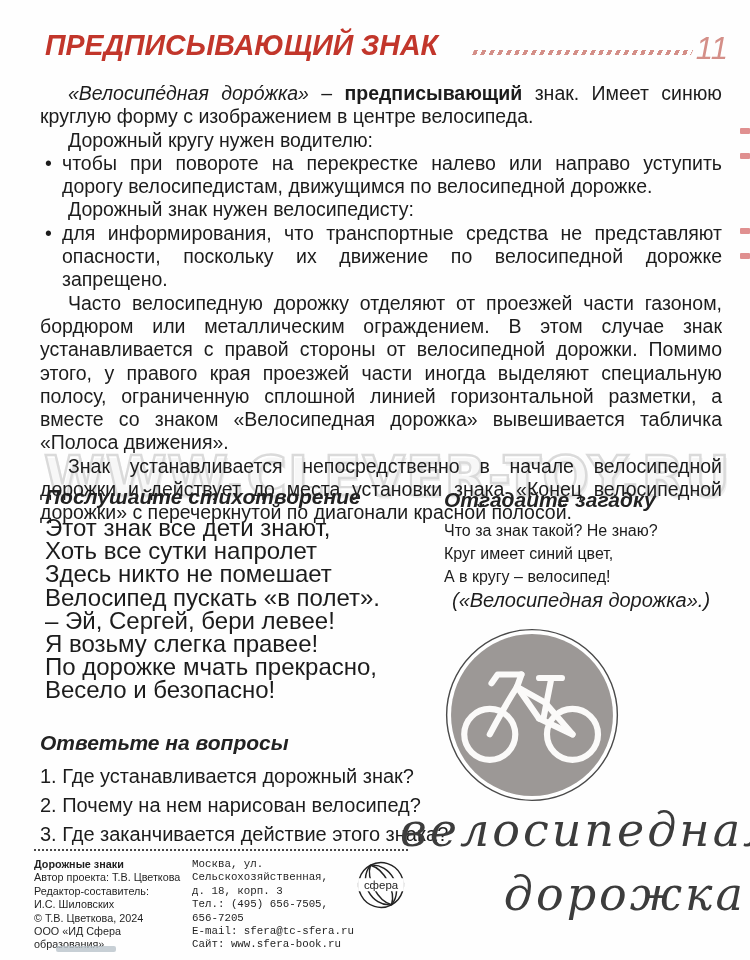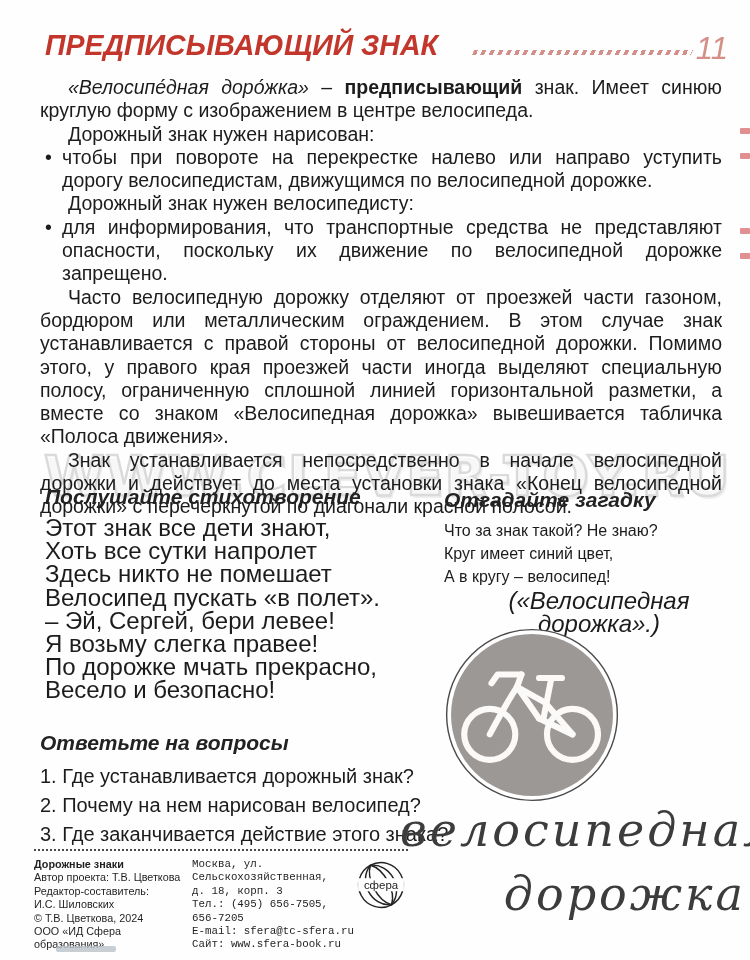--- a/index.html
+++ b/index.html
@@ -15,36 +15,36 @@
           transform:skewX(-25deg);}
   .pagenum{font-size:31px;font-weight:normal;font-style:italic;color:#d48f88;line-height:1;margin-bottom:-2px;}
 
   
   .watermark{position:absolute;left:36px;top:444px;z-index:1;white-space:nowrap;
              font-family:"DejaVu Sans",sans-serif;font-weight:bold;font-size:55px;letter-spacing:1px;
              color:rgba(255,255,255,.55);-webkit-text-stroke:2.4px #dadada;
              text-shadow:2px 3px 0 rgba(190,190,190,.25);margin-left:8px;}
 
   
-  .body-text{position:absolute;left:40px;width:682px;top:76px;z-index:2;
+  .body-text{position:absolute;left:40px;width:682px;top:82px;z-index:2;
              font-size:19.5px;line-height:23.3px;color:#1c1c1c;text-align:justify;}
   .body-text p{margin:0;}
   .indent{text-indent:28px;}
   .bullet-row{display:flex;margin:0;}
   .bullet{width:17px;padding-left:5px;flex:none;}
   .bullet-text{flex:1;text-align:justify;}
   em.sign-name{font-style:italic;}
 
   
   .colhead{font-size:21px;font-weight:bold;font-style:italic;color:#222;margin:0 0 7px 0;}
   .poem{position:absolute;left:45px;top:485px;width:380px;z-index:2;color:#1c1c1c;}
   .poem .line{font-size:24px;line-height:23.2px;}
   .riddle{position:absolute;left:444px;top:488px;width:302px;z-index:2;color:#1c1c1c;}
   .riddle .line{font-size:16px;line-height:23.2px;}
-  .riddle .answer{font-size:24px;line-height:23.2px;font-style:italic;padding-left:8px;text-align:center;}
+  .riddle .answer{font-size:20px;line-height:23.2px;font-style:italic;padding-left:8px;}
 
   
   .sign-wrap{position:absolute;left:444px;top:627px;width:176px;height:176px;z-index:2;}
 
   
   .questions{position:absolute;left:40px;top:731px;width:430px;z-index:2;color:#1c1c1c;}
   .questions .item{font-size:20px;line-height:28.8px;}
 
   
   .caption{position:absolute;left:400px;right:4px;top:798px;z-index:2;text-align:right;
@@ -75,21 +75,21 @@
 
   <header class="header">
     <h1 class="title">ПРЕДПИСЫВАЮЩИЙ ЗНАК</h1>
     <div class="leader"></div>
     <div class="pagenum">11</div>
   </header>
 
   <section class="body-text">
     <p class="indent"><em class="sign-name">«Велосипе́дная доро́жка»</em><span> – </span><b>предписывающий</b><span> знак. Имеет синюю круглую форму с изображением в центре велосипеда.</span></p>
 
-    <p class="indent">Дорожный знак нужен нарисован:</p>
+    <p class="indent">Дорожный кругу нужен водителю:</p>
 
     <div class="bullet-row">
       <span class="bullet">•</span>
       <span class="bullet-text">чтобы при повороте на перекрестке налево или направо уступить дорогу велосипедистам, движущимся по велосипедной дорожке.</span>
     </div>
 
     <p class="indent">Дорожный знак нужен велосипедисту:</p>
 
     <div class="bullet-row">
       <span class="bullet">•</span>

